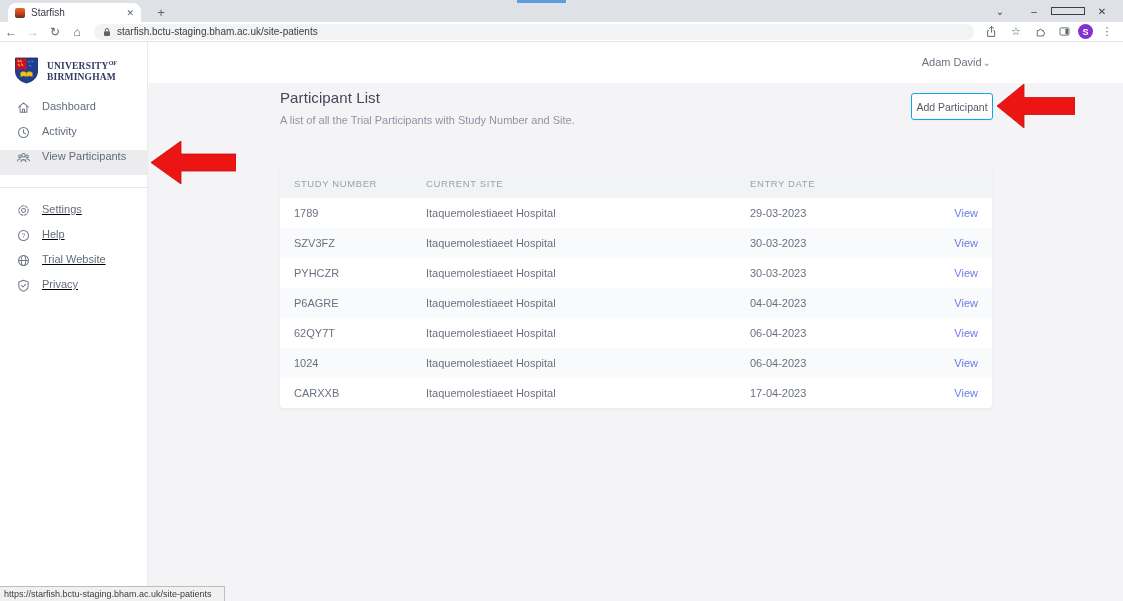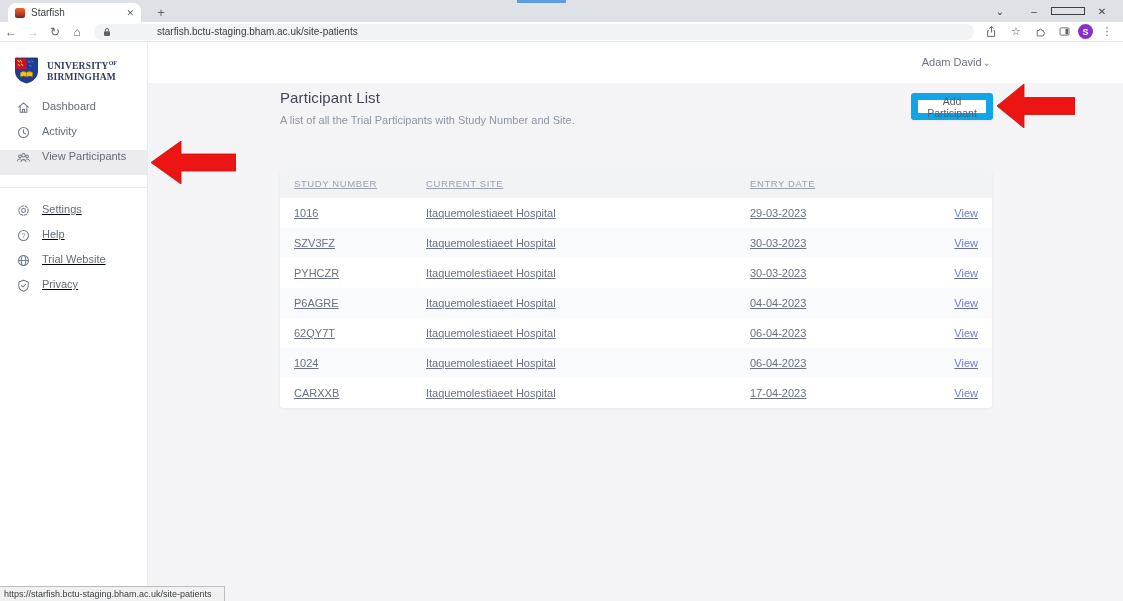--- a/index.html
+++ b/index.html
@@ -21,21 +21,21 @@
   .wincontrols span { width:34px; text-align:center; font-size:10px; color:#3c4043; }
   .restore-box { display:inline-block; width:8px; height:8px; border:1.2px solid #3c4043; }
 
   .toolbar { position:absolute; left:0; top:22px; width:1123px; height:20px; background:#fff;
              border-bottom:1px solid #e3e5e8; display:flex; align-items:center; }
   .nav-ic { font-size:12px; color:#5f6368; width:22px; text-align:center; flex:none; }
   .nav-ic.disabled { color:#bcc0c5; }
   .nav-ic.home { margin-right:4px; }
   .omnibox { height:16px; flex:1; background:#f1f3f4; border-radius:8px; margin-left:2px;
              display:flex; align-items:center; padding:0 8px; gap:5px; }
-  .url-text { font-size:10px; color:#3c4043; white-space:nowrap;margin-left:40px; }
+  .url-text { font-size:10px; color:#3c4043; white-space:nowrap; }
   .toolbar-right { display:flex; align-items:center; margin:0 6px 0 8px; gap:4px; }
   .tb-ic { width:20px; height:18px; display:flex; align-items:center; justify-content:center;
            font-size:11px; color:#5f6368; }
   .avatar { width:15px; height:15px; border-radius:50%; background:#8430ce; color:#fff;
             font-size:9px; font-weight:bold; display:flex; align-items:center; justify-content:center; }
 
   
   .app { position:absolute; left:0; top:42px; width:1123px; height:559px; background:#f4f4f6; }
   .sidebar { position:absolute; left:0; top:0; width:148px; height:559px; background:#fff;
              border-right:1px solid #eaeaec; z-index:2; }
@@ -56,27 +56,27 @@
   .nav.secondary { margin-top:15px;text-decoration:underline; }
   .icon-stroke { stroke:#717b89; fill:none; stroke-width:1.1; stroke-linecap:round; stroke-linejoin:round; }
   .userwrap { position:absolute; right:132px; top:14px; display:flex; align-items:center; gap:1px;
               font-size:11px; color:#6b7280; }
 
   
   .page-title { position:absolute; left:132px; top:6px; font-size:15px; color:#424657; font-weight:500;
                 letter-spacing:0.1px; }
   .page-sub { position:absolute; left:132px; top:31px; font-size:11px; color:#8e94a3; }
   .add-btn { position:absolute; left:763px; top:10px; width:82px; height:27px; background:#fff;
-             border:7px solid #0ea5e9; border-radius:3px; font-size:10.5px; color:#555b66;
+             border:1px solid #0ea5e9; border-radius:3px; font-size:10.5px; color:#555b66;
              display:flex; align-items:center; justify-content:center; cursor:pointer;
              box-shadow:0 1px 2px rgba(0,0,0,0.04); font-family:"Liberation Sans", sans-serif; }
   .card { position:absolute; left:132px; top:85px; width:712px; border-radius:4px; overflow:hidden;
           box-shadow:0 1px 3px rgba(25,30,60,0.06); background:#fff; }
   .trow { display:grid; grid-template-columns:132px 324px 192px 1fr; align-items:center;
-          height:30px; padding:0 14px; font-size:11px; color:#6a7180; background:#fff;text-decoration:underline; }
+          height:30px; padding:0 14px; font-size:11px; color:#6a7180; background:#fff; }
   .trow.thead { background:#f2f3f5; font-size:9.5px; letter-spacing:0.6px; color:#9aa1ae; }
   .trow.alt { background:#f9fafb; }
   .cell-action { text-align:right; }
   .view-link { color:#6c7be8; text-decoration:none; cursor:pointer; }
 
   
   .red-arrow { position:absolute; z-index:50; }
   .arrow1 { left:151px; top:141px; }
   .arrow2 { left:997px; top:84px; }
 
@@ -236,21 +236,21 @@
 
     <div class="card">
       <div class="trow thead">
         <span>STUDY NUMBER</span>
         <span>CURRENT SITE</span>
         <span>ENTRY DATE</span>
         <span></span>
       </div>
 
       <div class="trow">
-        <span>1016</span>
+        <span>1789</span>
         <span>Itaquemolestiaeet Hospital</span>
         <span>29-03-2023</span>
         <span class="cell-action"><a class="view-link">View</a></span>
       </div>
       <div class="trow alt">
         <span>SZV3FZ</span>
         <span>Itaquemolestiaeet Hospital</span>
         <span>30-03-2023</span>
         <span class="cell-action"><a class="view-link">View</a></span>
       </div>

